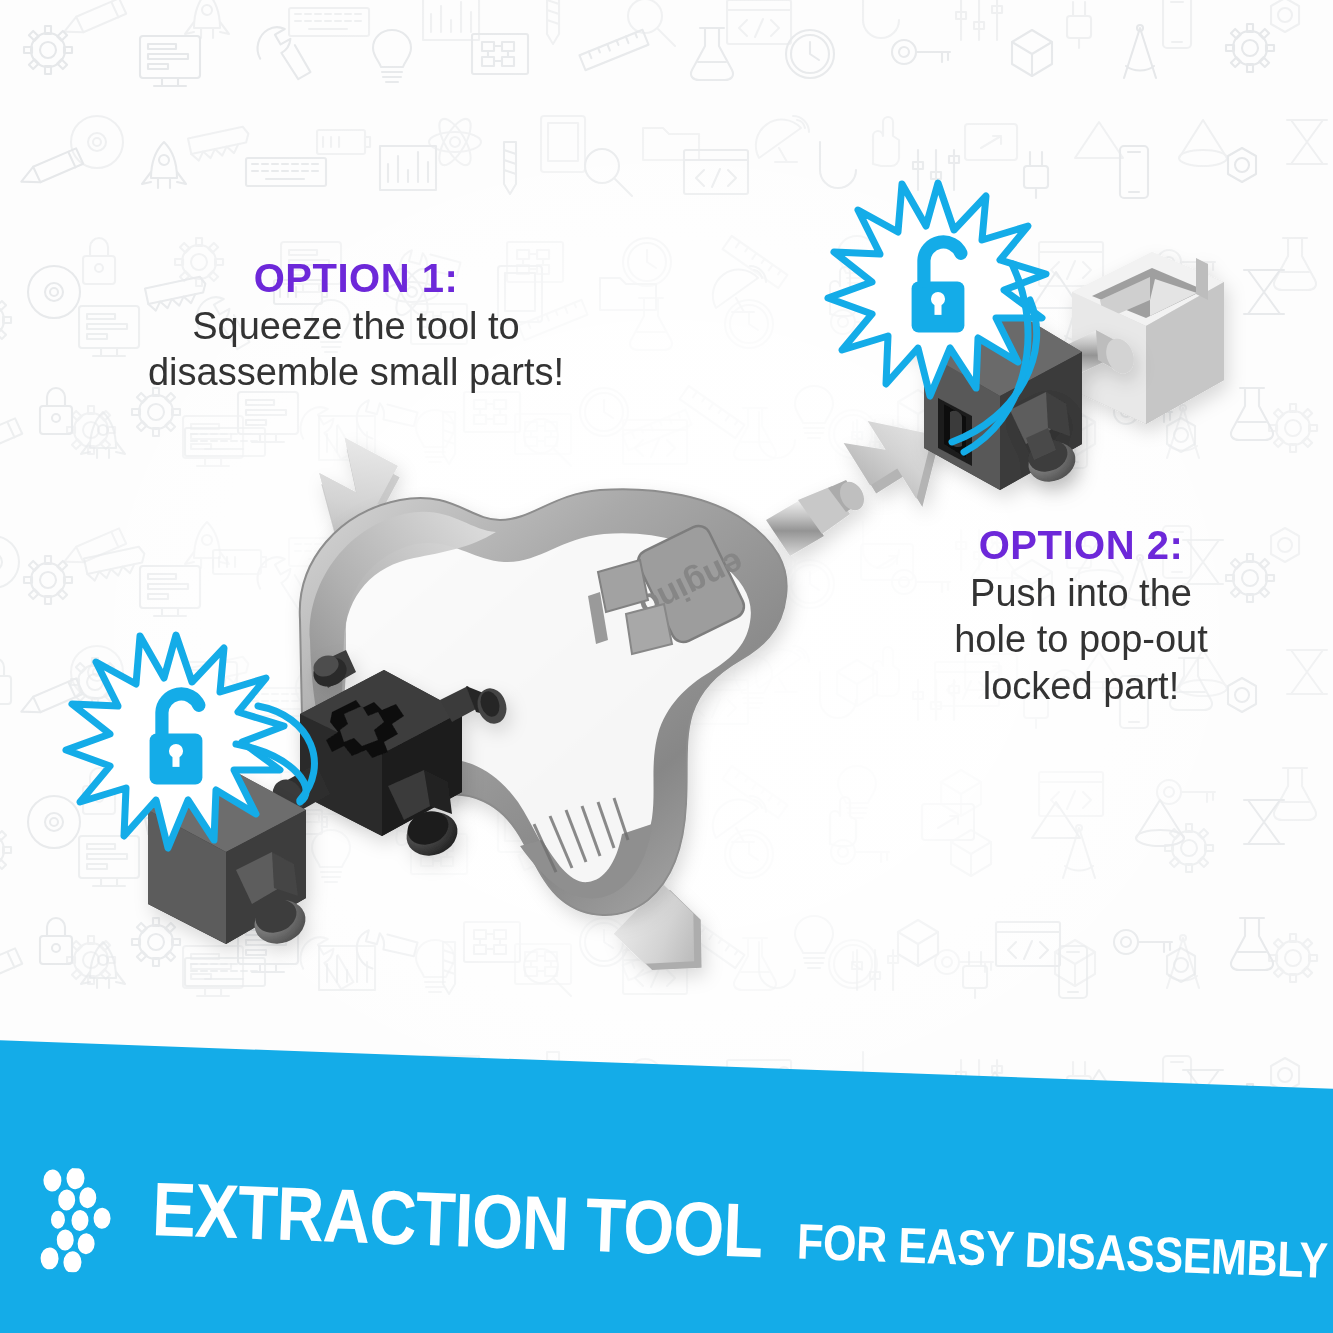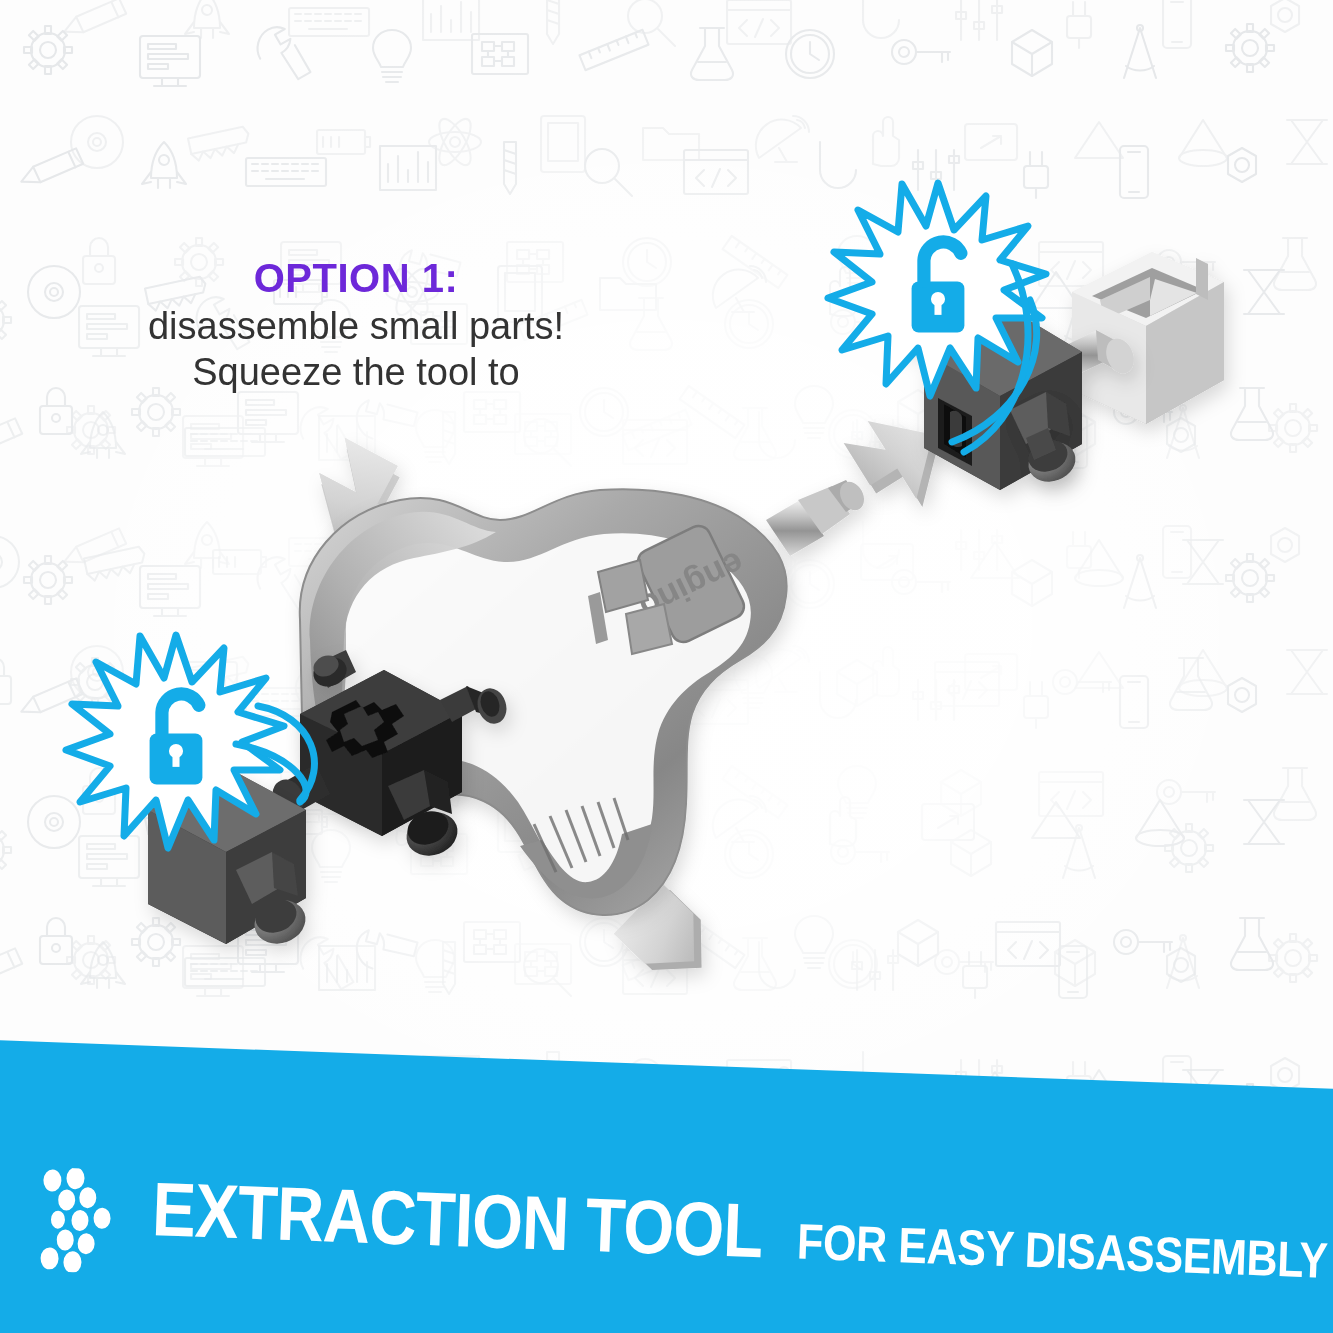--- a/index.html
+++ b/index.html
@@ -676,24 +676,30 @@
     </g>
 
     <g fill="none" stroke="#14ACE8" stroke-width="7" stroke-linecap="round">
       <path d="M258 706 C312 716 330 766 300 800"></path>
       <path d="M236 744 C296 756 318 790 300 802"></path>
     </g>
   </svg>
 
   <div class="callout" id="callout-1">
     <div class="opt-head">OPTION 1:</div>
+    <div class="opt-body">Squeeze the tool to</div>
     <div class="opt-body">disassemble small parts!</div>
-    <div class="opt-body">Squeeze the tool to</div>
   </div>
 
+  <div class="callout" id="callout-2">
+    <div class="opt-head">OPTION 2:</div>
+    <div class="opt-body">Push into the</div>
+    <div class="opt-body">hole to pop-out</div>
+    <div class="opt-body">locked part!</div>
+  </div>
 
   <div id="banner"></div>
   <div id="banner-inner">
     <div id="banner-content">
       <svg id="dot-logo" viewBox="0 0 86 104" xmlns="http://www.w3.org/2000/svg">
         <g fill="#ffffff">
           <ellipse cx="11" cy="13" rx="9" ry="11"></ellipse>
           <ellipse cx="11" cy="91" rx="9" ry="11"></ellipse>
           <ellipse cx="34" cy="10" rx="9" ry="11"></ellipse>
           <ellipse cx="34" cy="94" rx="9" ry="11"></ellipse>

